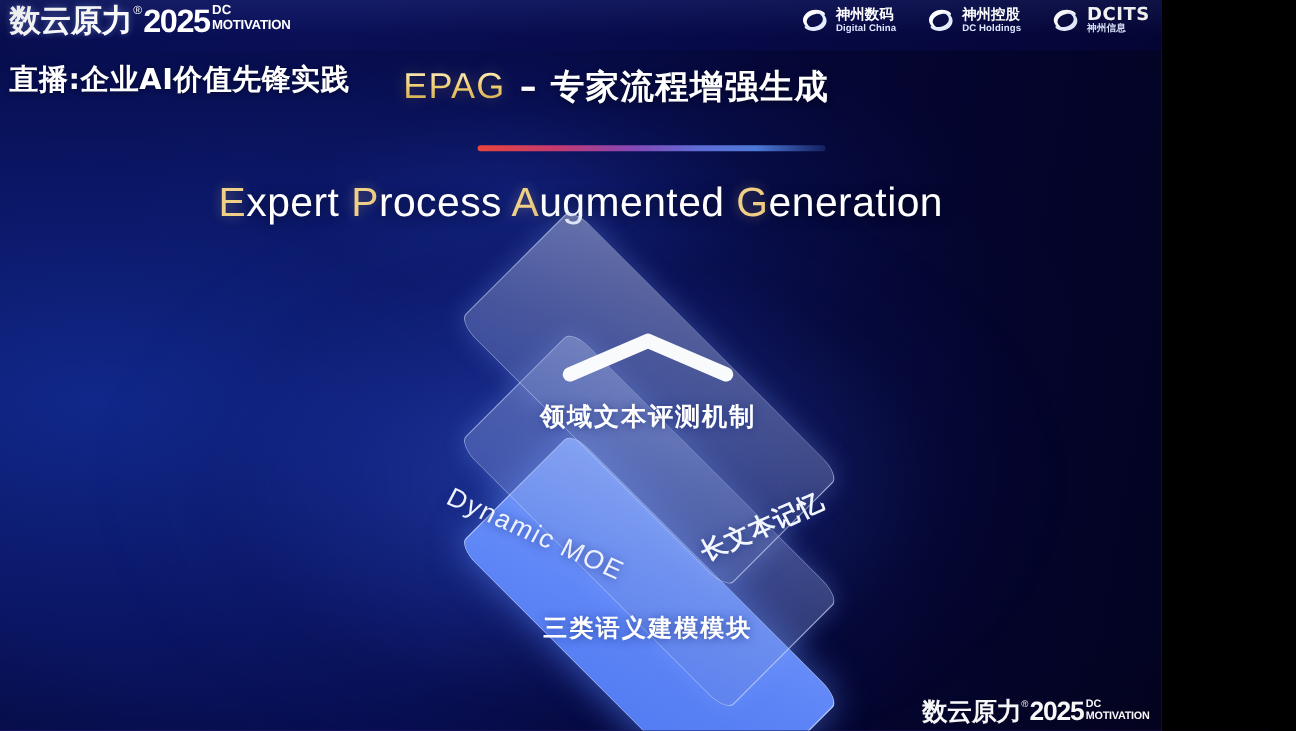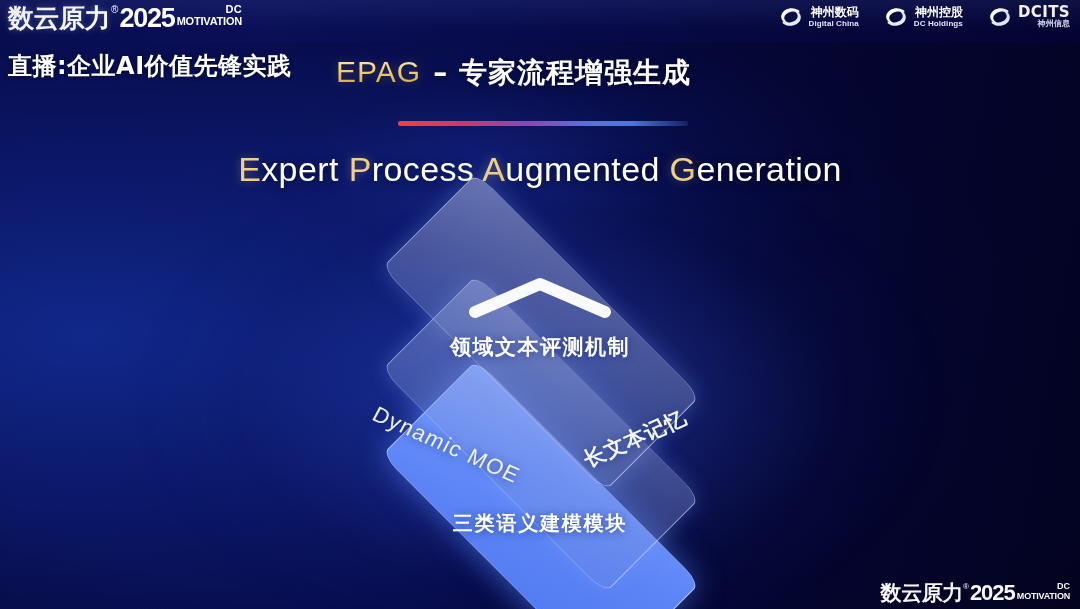--- a/index.html
+++ b/index.html
@@ -6,25 +6,24 @@
     margin: 0;
     padding: 0;
     background: #000;
   }
   body {
     font-family: "Liberation Sans", "DejaVu Sans", sans-serif;
   }
 
   #slide {
     position: relative;
-    width: 1080px;
+    width: 968px;
     height: 609px;
     overflow: hidden;
     background: #6d28d9;
-    text-align: right;
   }
 
   
   .bg-base {
     position: absolute;
     inset: 0;
     background:
       radial-gradient(110% 90% at 8% 55%, #11288a 0%, #0c1a6d 26%, #070d4e 55%, #05073a 80%),
       linear-gradient(105deg, #0d1f80 0%, #0a1566 30%, #070b46 62%, #04042c 100%);
   }

